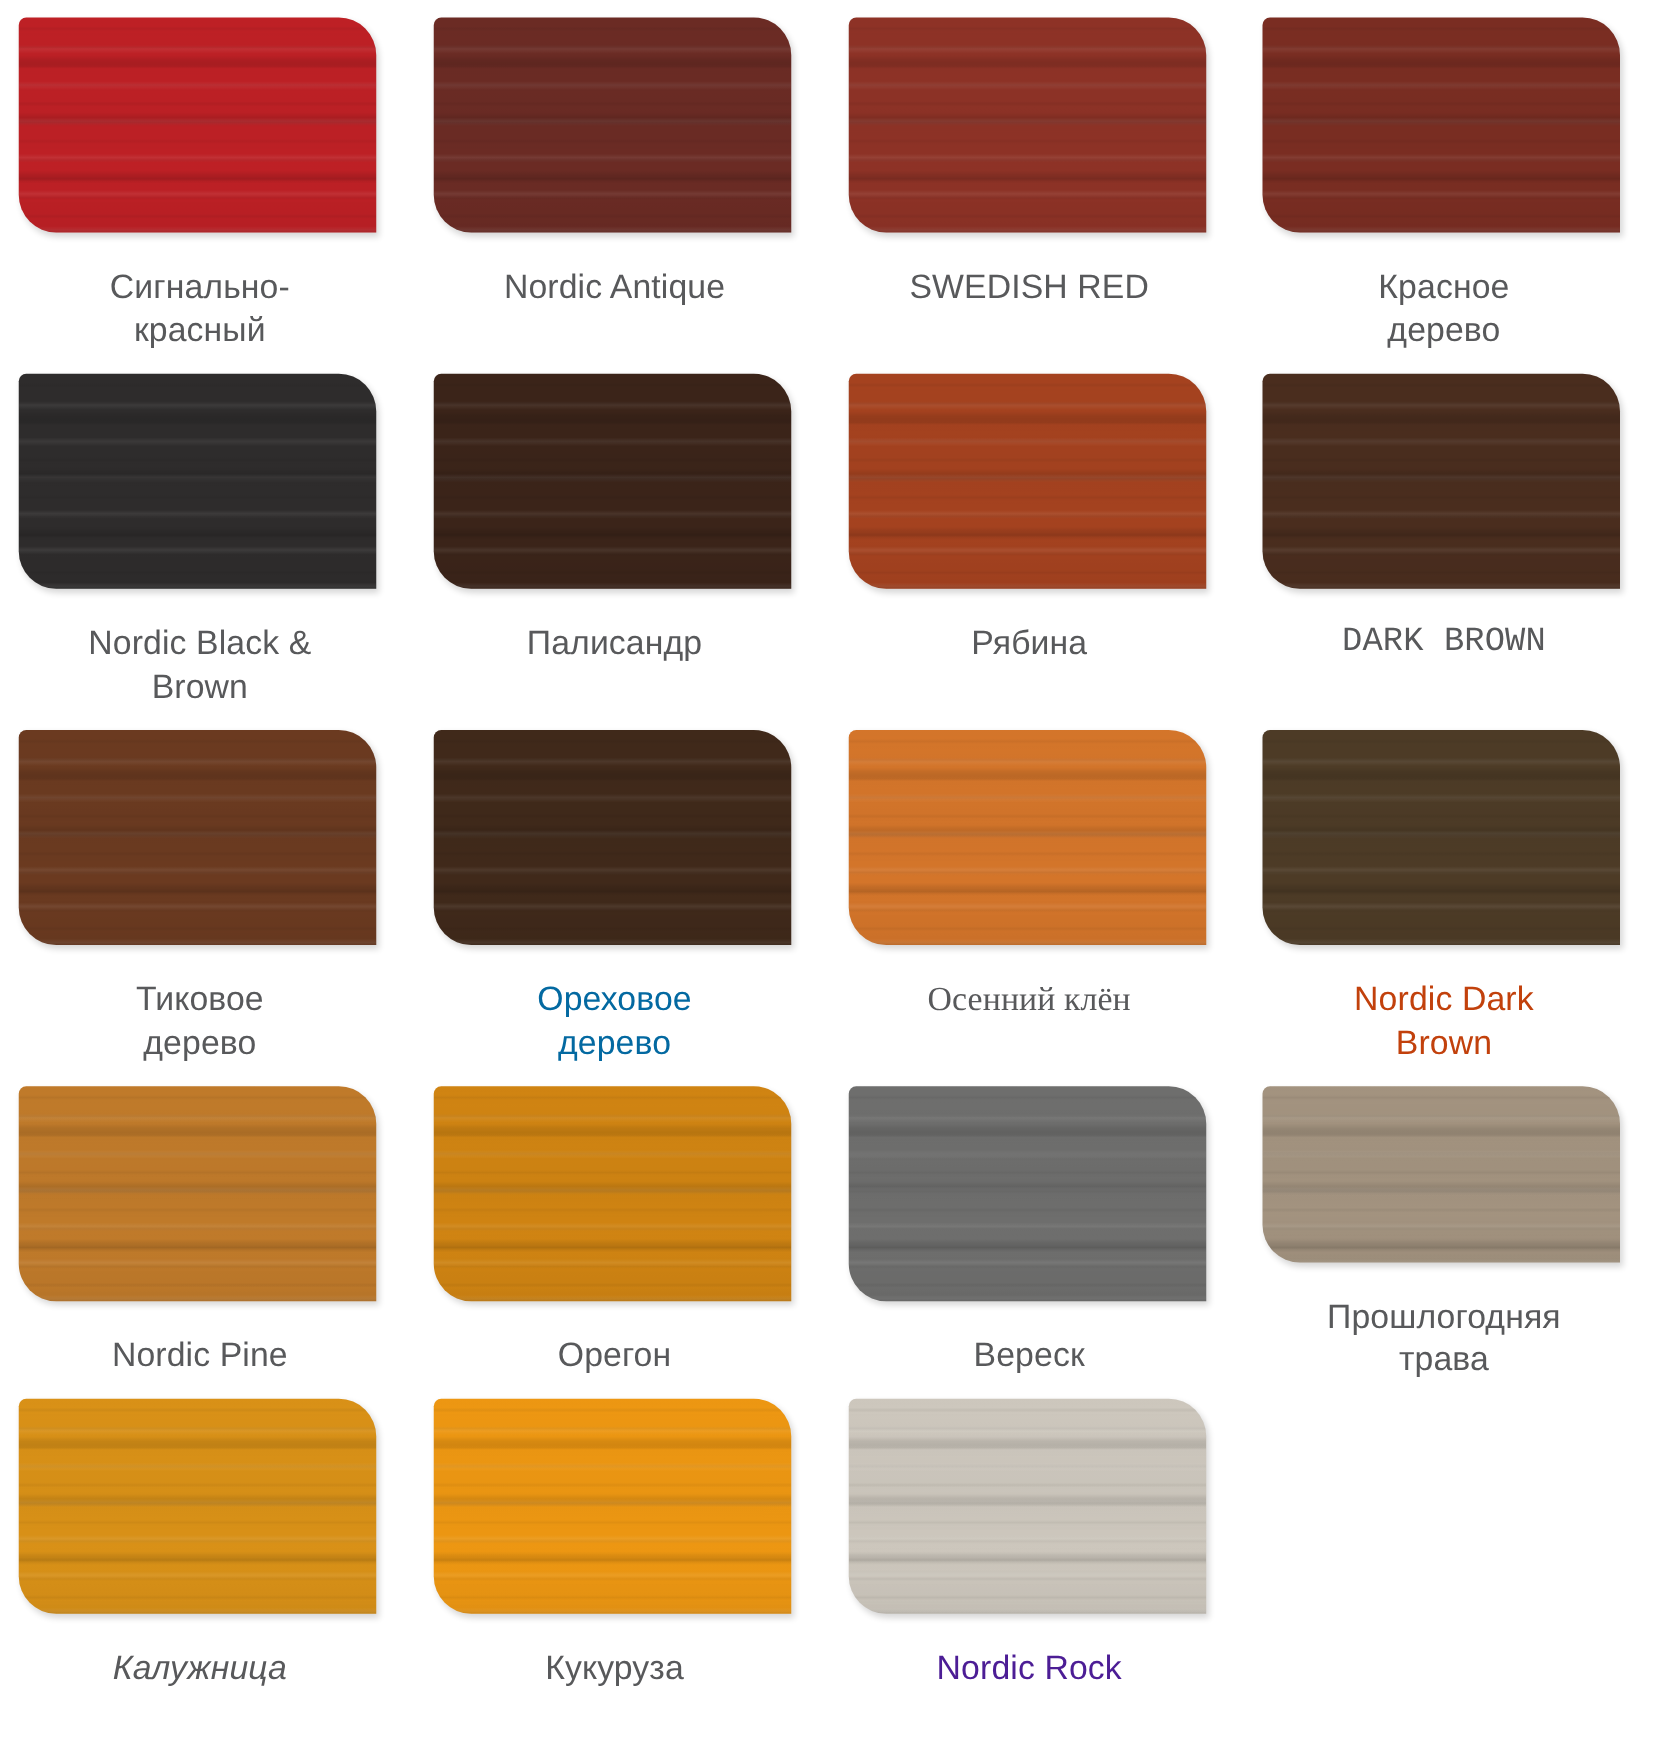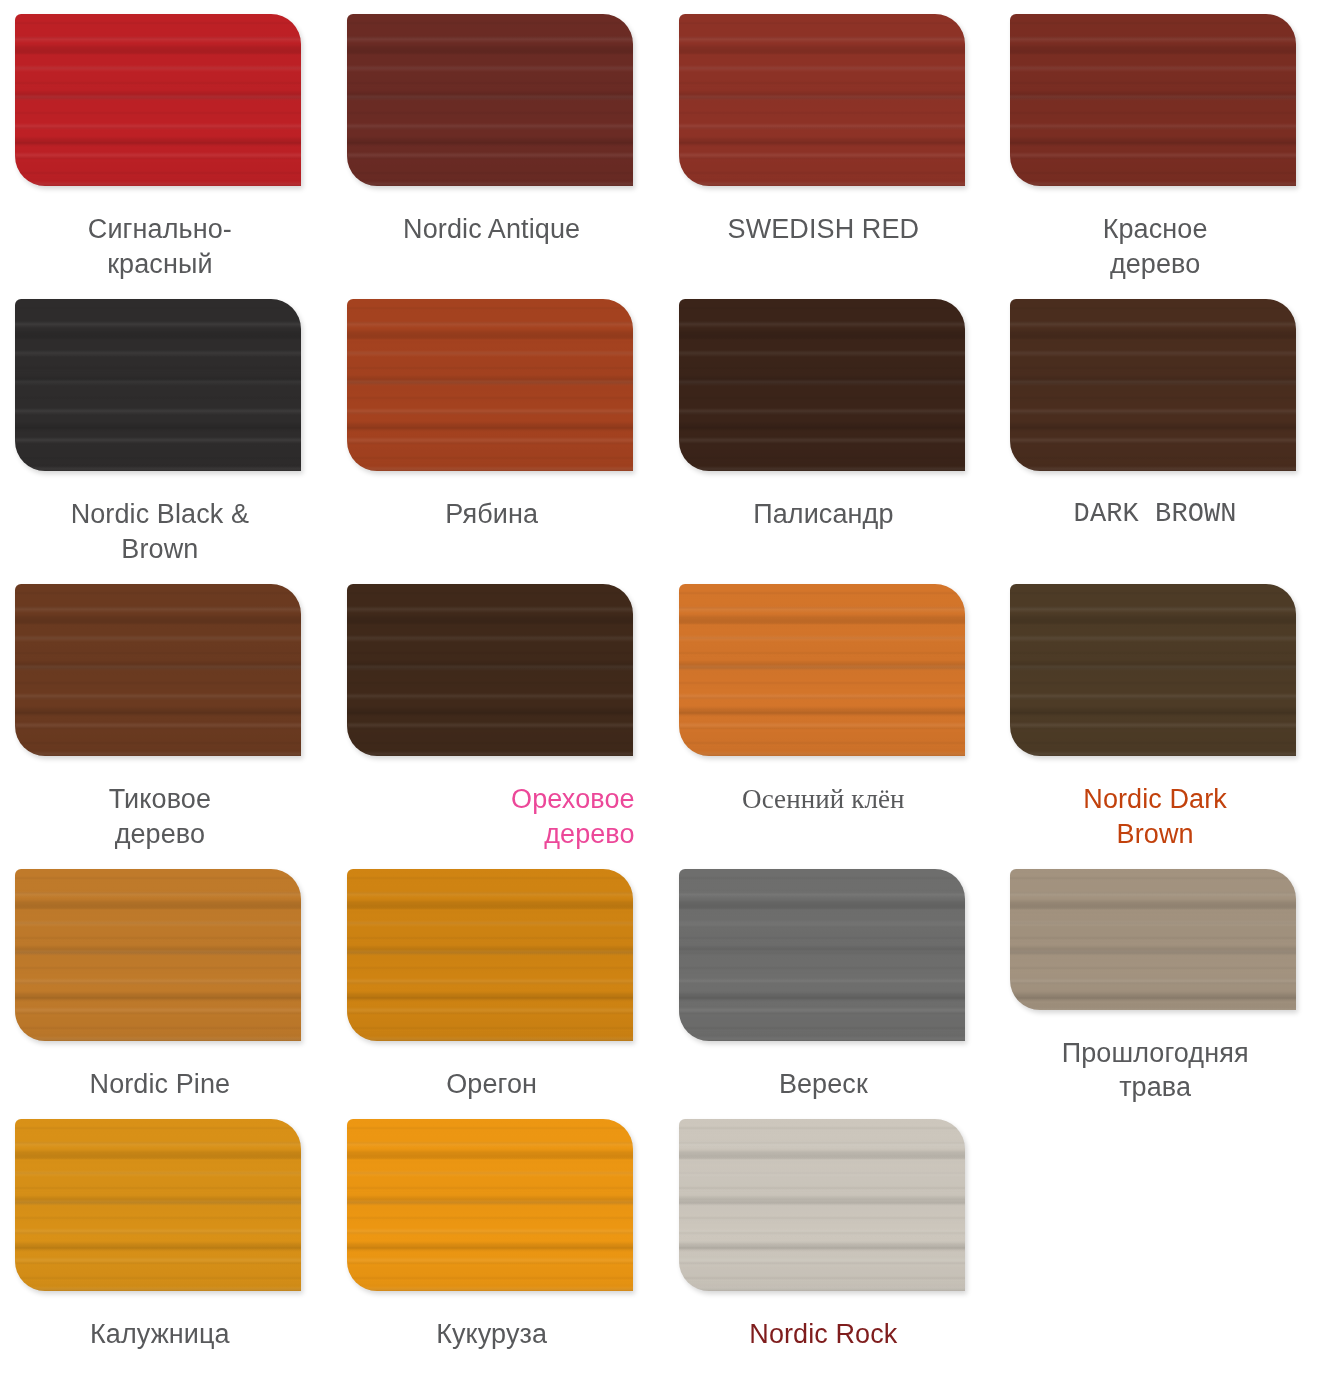--- a/index.html
+++ b/index.html
@@ -159,35 +159,35 @@
         <div class="swatch-chip" style="background-color: rgb(46, 44, 44);">
           <div class="grain"></div>
           <div class="grain2"></div>
         </div>
       </div>
       <div class="swatch-label" style="color: rgb(88, 89, 91);">Nordic Black &amp;
 Brown</div>
     </div>
     <div class="swatch-cell">
       <div class="swatch-chip-wrap">
+        <div class="swatch-chip" style="background-color: rgb(59, 36, 25);">
+          <div class="grain"></div>
+          <div class="grain2"></div>
+        </div>
+      </div>
+      <div class="swatch-label" style="color: rgb(88, 89, 91);">Палисандр</div>
+    </div>
+    <div class="swatch-cell">
+      <div class="swatch-chip-wrap">
         <div class="swatch-chip" style="background-color: rgb(165, 66, 31);">
           <div class="grain"></div>
           <div class="grain2"></div>
         </div>
       </div>
       <div class="swatch-label" style="color: rgb(88, 89, 91);">Рябина</div>
-    </div>
-    <div class="swatch-cell">
-      <div class="swatch-chip-wrap">
-        <div class="swatch-chip" style="background-color: rgb(59, 36, 25);">
-          <div class="grain"></div>
-          <div class="grain2"></div>
-        </div>
-      </div>
-      <div class="swatch-label" style="color: rgb(88, 89, 91);">Палисандр</div>
     </div>
     <div class="swatch-cell">
       <div class="swatch-chip-wrap">
         <div class="swatch-chip" style="background-color: rgb(74, 45, 30);">
           <div class="grain"></div>
           <div class="grain2"></div>
         </div>
       </div>
       <div class="swatch-label" style="color: rgb(88, 89, 91); font-family: Liberation Mono, monospace;">DARK BROWN</div>
     </div>
@@ -201,21 +201,21 @@
       <div class="swatch-label" style="color: rgb(88, 89, 91);">Тиковое
 дерево</div>
     </div>
     <div class="swatch-cell">
       <div class="swatch-chip-wrap">
         <div class="swatch-chip" style="background-color: rgb(64, 41, 26);">
           <div class="grain"></div>
           <div class="grain2"></div>
         </div>
       </div>
-      <div class="swatch-label" style="color: #ec4899; text-align: right;">Ореховое
+      <div class="swatch-label" style="color: #0369a1;">Ореховое
 дерево</div>
     </div>
     <div class="swatch-cell">
       <div class="swatch-chip-wrap">
         <div class="swatch-chip" style="background-color: rgb(212, 117, 42);">
           <div class="grain"></div>
           <div class="grain2"></div>
         </div>
       </div>
       <div class="swatch-label" style="color: rgb(88, 89, 91); font-family: Liberation Serif, serif;">Осенний клён</div>
@@ -267,33 +267,33 @@
       <div class="swatch-label" style="color: rgb(88, 89, 91);">Прошлогодняя
 трава</div>
     </div>
     <div class="swatch-cell">
       <div class="swatch-chip-wrap">
         <div class="swatch-chip" style="background-color: rgb(217, 145, 23);">
           <div class="grain"></div>
           <div class="grain2"></div>
         </div>
       </div>
-      <div class="swatch-label" style="color: rgb(88, 89, 91);">Калужница</div>
+      <div class="swatch-label" style="color: rgb(88, 89, 91); font-style: italic;">Калужница</div>
     </div>
     <div class="swatch-cell">
       <div class="swatch-chip-wrap">
         <div class="swatch-chip" style="background-color: rgb(237, 151, 18);">
           <div class="grain"></div>
           <div class="grain2"></div>
         </div>
       </div>
       <div class="swatch-label" style="color: rgb(88, 89, 91);">Кукуруза</div>
     </div>
     <div class="swatch-cell">
       <div class="swatch-chip-wrap">
         <div class="swatch-chip" style="background-color: rgb(205, 199, 189);">
           <div class="grain"></div>
           <div class="grain2"></div>
         </div>
       </div>
-      <div class="swatch-label" style="color: #7f1d1d;">Nordic Rock</div>
+      <div class="swatch-label" style="color: #4c1d95;">Nordic Rock</div>
     </div>
   </div>
 
 </body></html>

